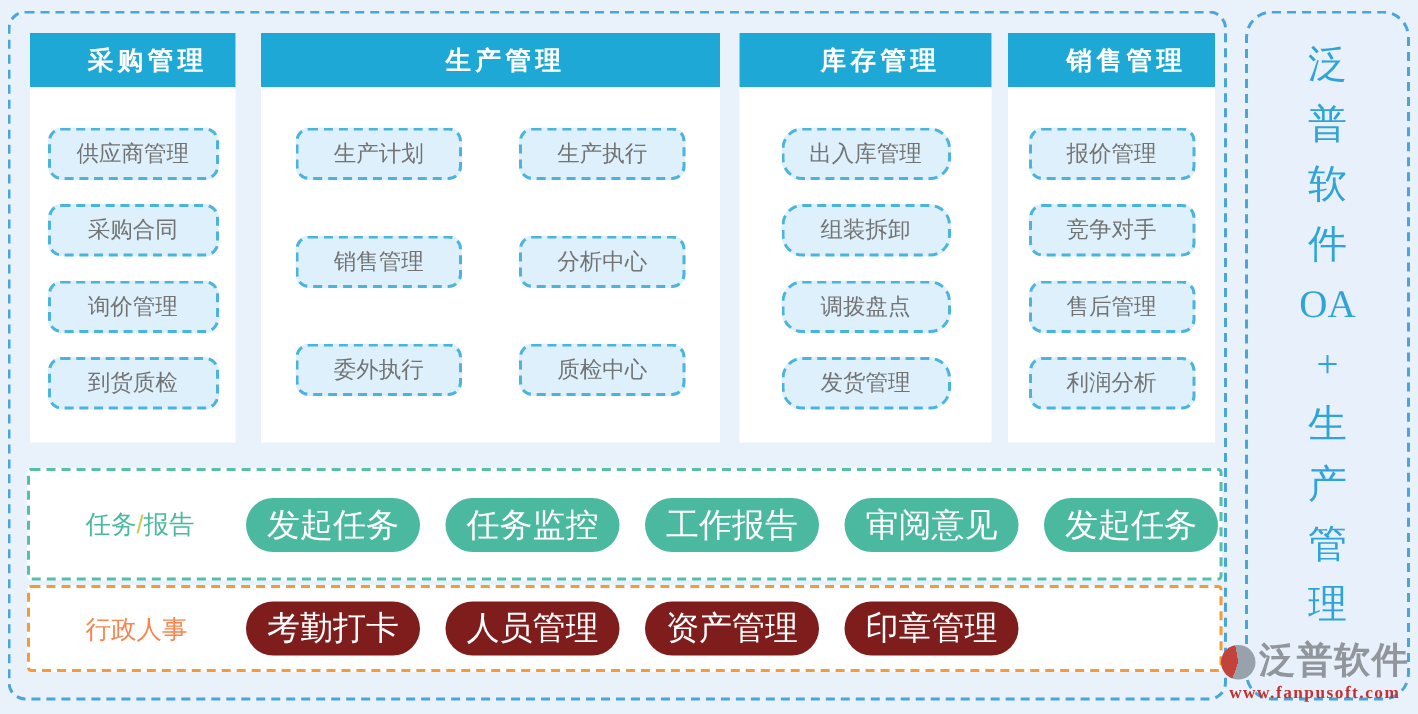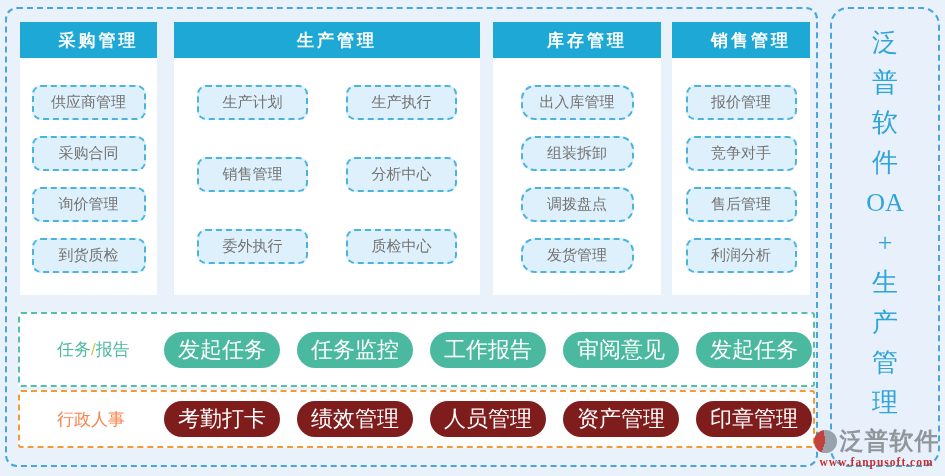--- a/index.html
+++ b/index.html
@@ -150,21 +150,20 @@
     <div class="pill">发起任务</div>
     <div class="pill">任务监控</div>
     <div class="pill">工作报告</div>
     <div class="pill">审阅意见</div>
     <div class="pill">发起任务</div>
   </div>
 
   <div class="band band-orange">
     <div class="band-label">行政人事</div>
     <div class="pill">考勤打卡</div>
-    <div class="pill">绩效管理</div>
     <div class="pill">人员管理</div>
     <div class="pill">资产管理</div>
     <div class="pill">印章管理</div>
   </div>
 
   <div class="sidebar">
     <div class="sidebar-text">
       <span class="schar">泛</span>
       <span class="schar">普</span>
       <span class="schar">软</span>

